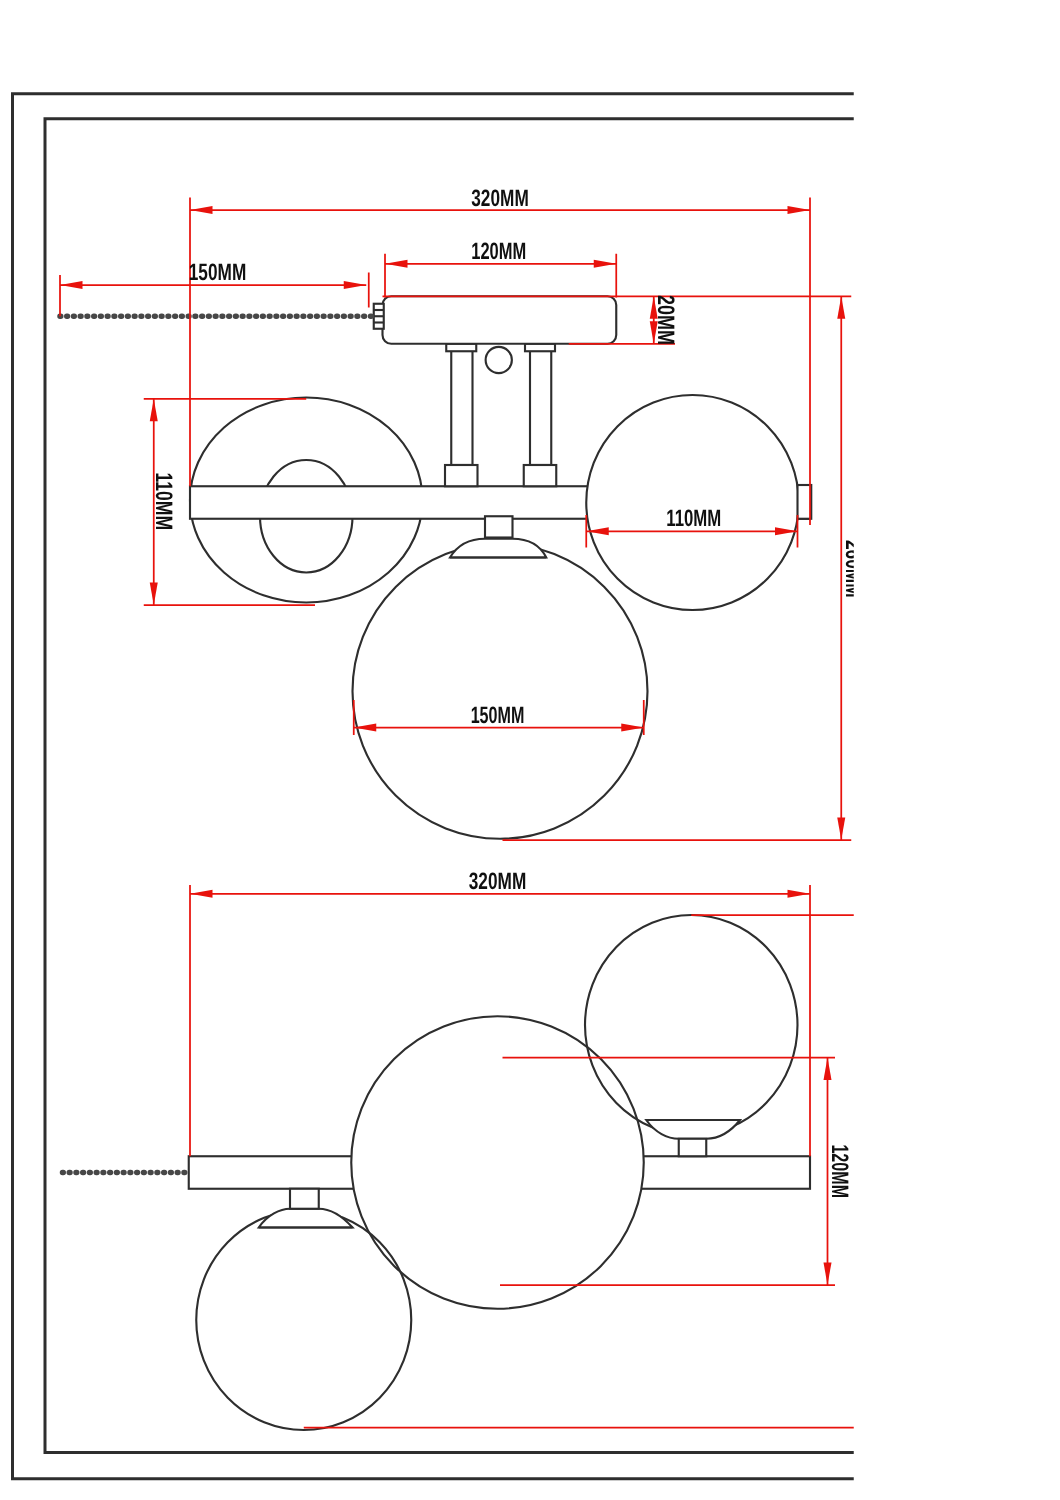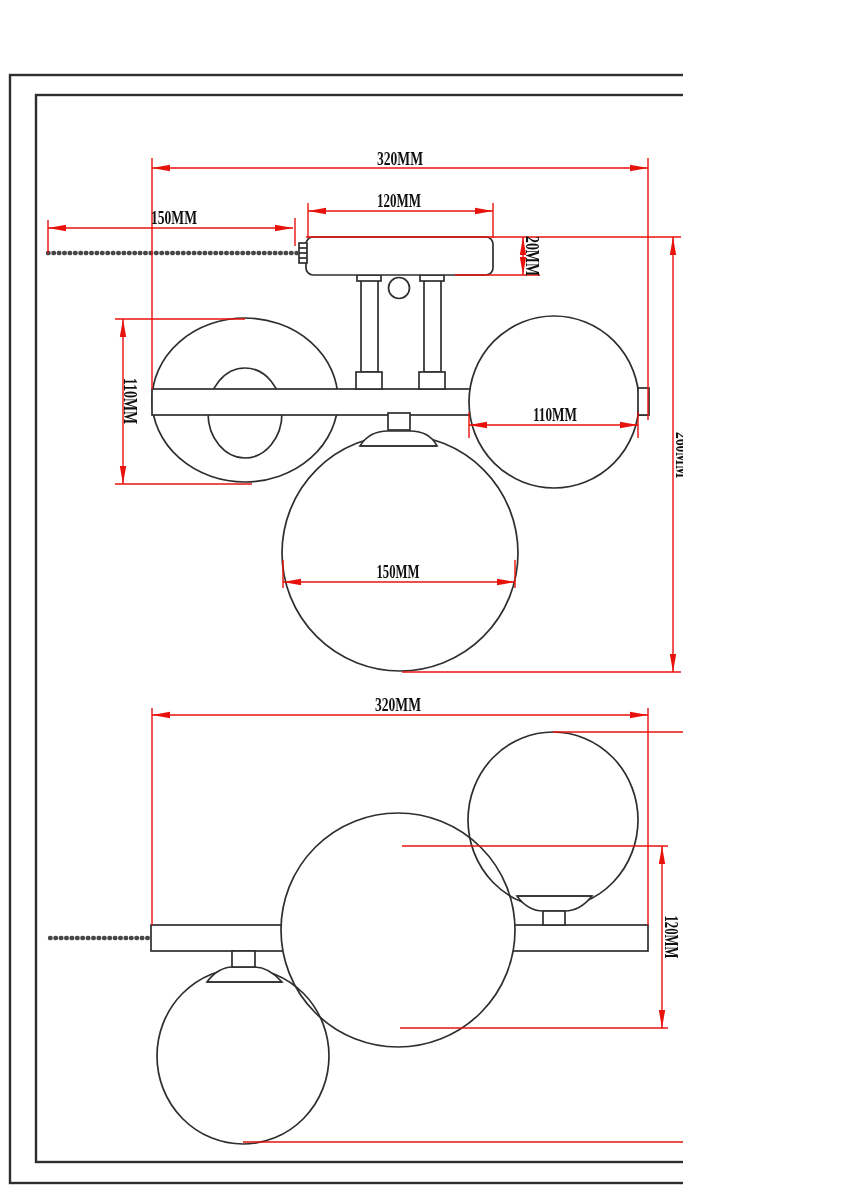--- a/index.html
+++ b/index.html
@@ -1,17 +1,17 @@
 <!DOCTYPE html>
 <html style="--bg: #ffffff; --line: #2e2e2e; --dim: #e8120c; --txt: #101010;"><head>
 <meta charset="utf-8">
 <style>
   html,body{margin:0;padding:0;background:#fff;}
   .sheet{position:relative;width:683px;height:1200px;background:var(--bg,#fff);overflow:hidden;
-         font-family:Liberation Serif, serif;}
+         font-family:Liberation Sans, sans-serif;}
   svg{display:block}
   .bl{stroke:var(--line,#2e2e2e);stroke-width:1.7;fill:none;}
   .blf{stroke:var(--line,#2e2e2e);stroke-width:1.7;fill:#ffffff;}
   .frame{stroke:var(--line,#3a3a3a);stroke-width:2.4;fill:none;}
   .rd{stroke:var(--dim,#e8120c);stroke-width:1.4;fill:none;}
   .arr{fill:var(--dim,#e8120c);stroke:none;}
   .chain{stroke:#474747;stroke-width:4.4;fill:none;stroke-dasharray:0.6 4.8;stroke-linecap:round;}
   .dim-text{fill:var(--txt,#101010);font-weight:bold;font-size:19px;}
   .model-text{fill:var(--txt,#101010);font-weight:bold;font-size:20px;}
 </style>

